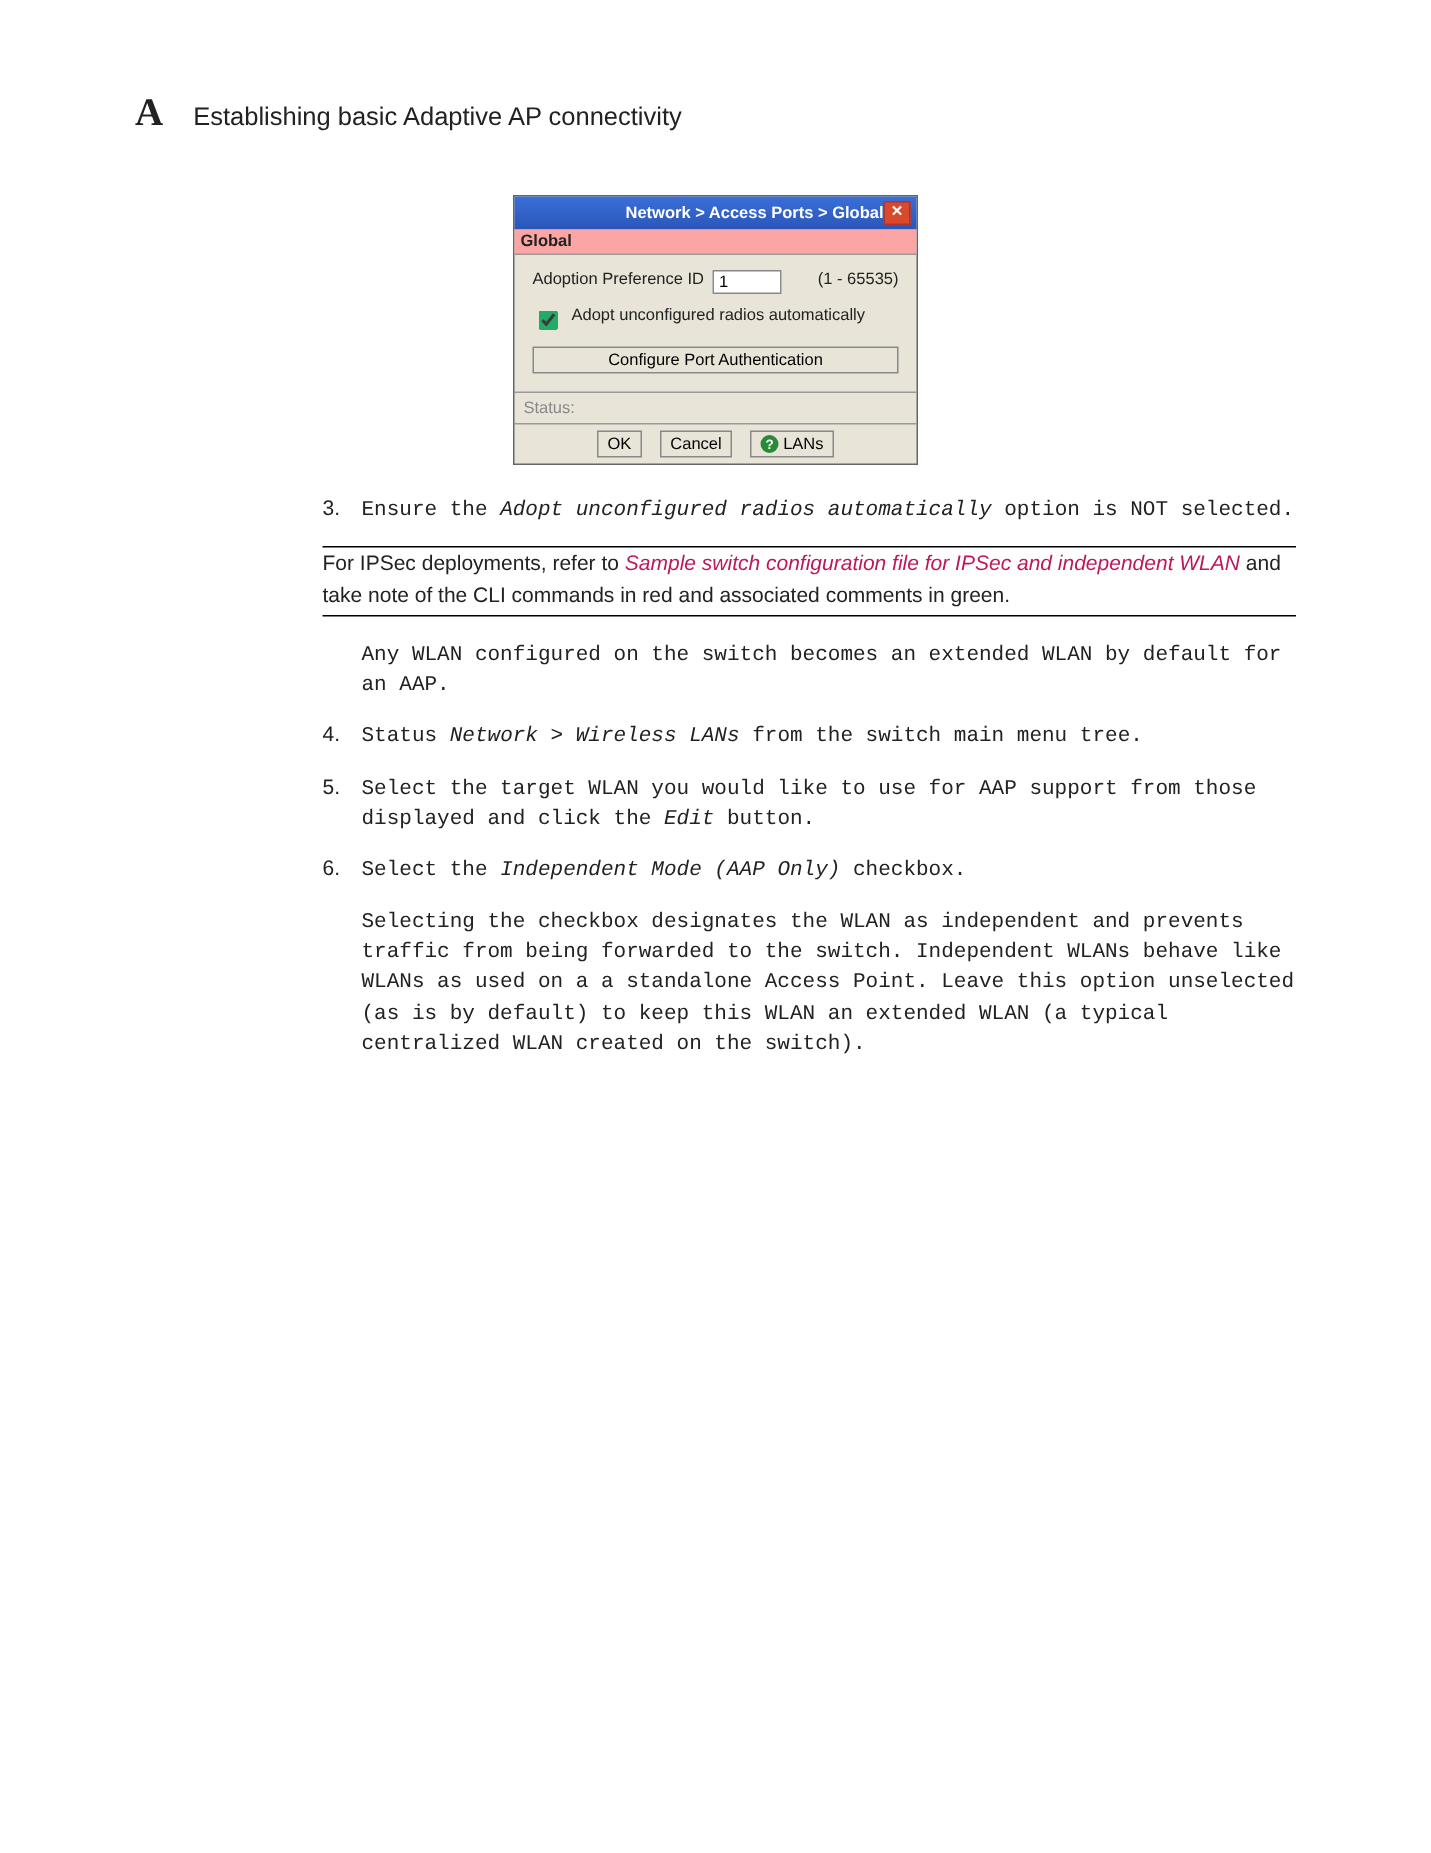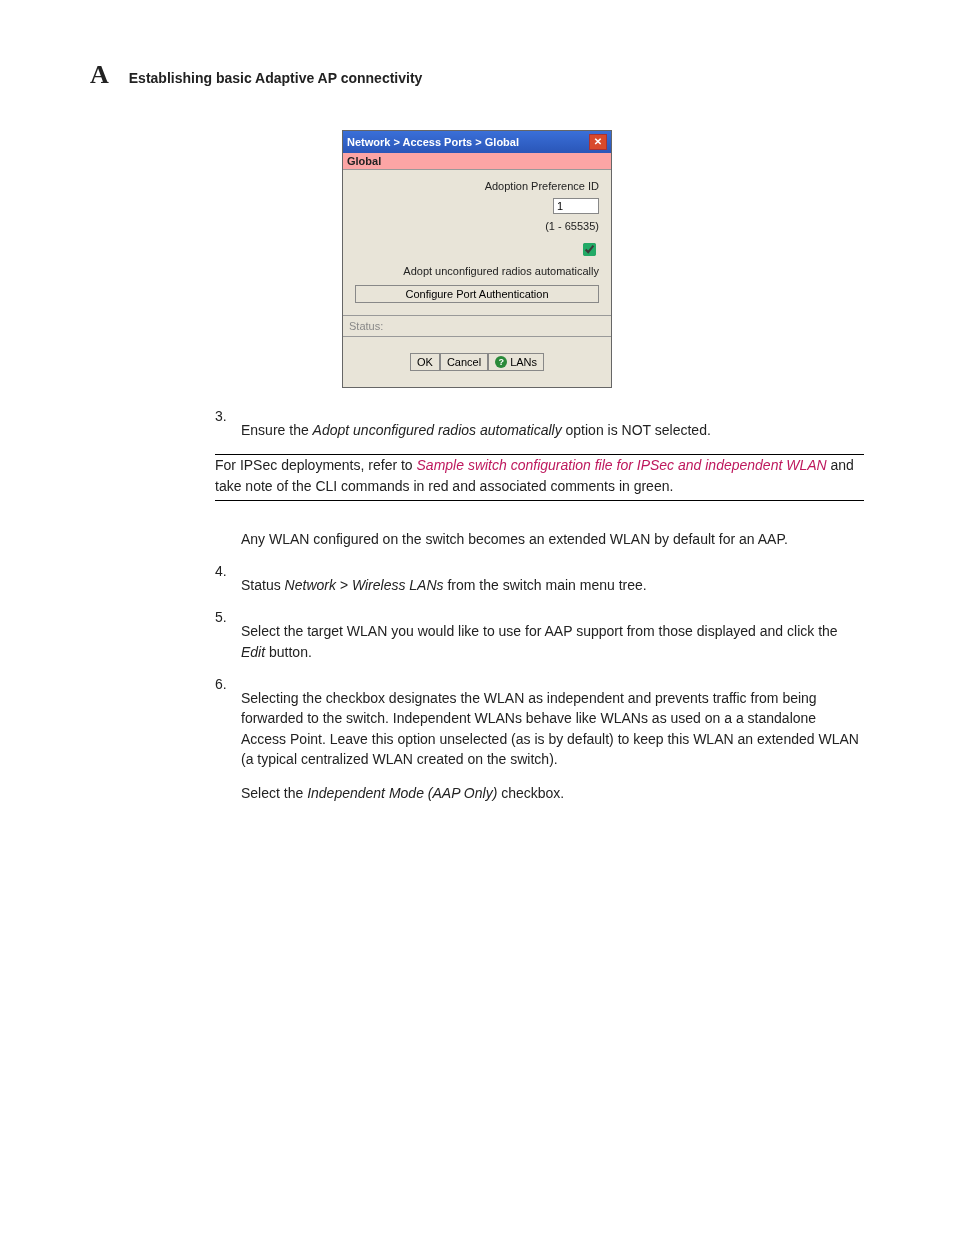--- a/index.html
+++ b/index.html
@@ -17,42 +17,41 @@
     align-items: baseline;
     margin-bottom: 40px;
   }
   .header-letter {
     font-size: 26px;
     font-weight: bold;
     margin-right: 20px;
     font-family: "Times New Roman", serif;
   }
   .header-title {
-    font-size: 14px;
-    font-weight: bold;
+    font-size: 17px;
   }
   .dialog-wrap {
     display: flex;
     justify-content: center;
     margin-bottom: 20px;
   }
   .dialog {
     width: 268px;
     border: 1px solid #666;
     font-family: Tahoma, Arial, sans-serif;
     font-size: 11px;
     background: #e8e4d8;
   }
   .dlg-title {
     background: linear-gradient(#3a6fd8, #2a56b8);
     color: #fff;
     font-weight: bold;
     padding: 3px 4px;
     display: flex;
-    justify-content: space-between;
+    justify-content: flex-end;
     align-items: center;
     font-size: 11px;
   }
   .dlg-close {
     background: #d94a2c;
     border: 1px solid #a33;
     color: #fff;
     width: 16px; height: 14px;
     display: flex; align-items: center; justify-content: center;
     font-size: 10px; line-height:1;
@@ -62,24 +61,23 @@
     border-bottom: 1px solid #999;
     padding: 2px 4px;
     font-weight: bold;
     background: #fca5a5;
   }
   .dlg-body {
     padding: 10px 12px 6px 12px;
   }
   .dlg-row {
     display: flex;
-    align-items: flex-end;
+    align-items: flex-start;
     margin-bottom: 8px;
     gap: 6px;
-    flex-direction: column;
   }
   .dlg-row label { white-space: nowrap; }
   .dlg-input {
     width: 38px;
     border: 1px solid #888;
     padding: 1px 3px;
     background:#fff;
     font-size:11px;
   }
   .range { margin-left: auto; }
@@ -101,24 +99,24 @@
     box-sizing: border-box;
     text-align: right;
   }
   .dlg-status {
     border-top: 1px solid #999;
     padding: 4px 6px;
     color: #888;
   }
   .dlg-footer {
     border-top: 1px solid #999;
-    padding: 16px 6px;
+    padding: 4px 6px;
     display: flex;
     justify-content: center;
-    gap: 0;
+    gap: 12px;
   }
   .help-icon {
     display:inline-flex;
     align-items:center;
     justify-content:center;
     width:12px;height:12px;
     border-radius:50%;
     background:#2a8a3a;
     color:#fff;
     font-size:9px;
@@ -135,21 +133,21 @@
     margin-bottom: 14px;
   }
   .step-num {
     width: 26px;
     flex-shrink: 0;
   }
   .step-body {
     flex: 1;
     line-height: 1.45;
   }
-  .step-body p { margin: 12px 0 14px 0; }
+  .step-body p { margin: 0 0 14px 0; font-family: Liberation Mono, monospace; }
   .step-body p:last-child { margin-bottom: 0; }
   em { font-style: italic; }
   .note-block {
     margin: 10px 0 16px 0;
   }
   .note-rule {
     border: 0;
     border-top: 1.5px solid #000;
     margin: 0;
   }
@@ -247,21 +245,21 @@
       <span class="step-num">5.</span>
       <div class="step-body">
         <p>
           <span>Select the target WLAN you would like to use for AAP support from those displayed and click the </span><em>Edit</em><span> button.</span>
         </p>
       </div>
     </li>
     <li>
       <span class="step-num">6.</span>
       <div class="step-body">
+        <p>
+          <span>Select the </span><em>Independent Mode (AAP Only)</em><span> checkbox.</span>
+        </p>
         <p>Selecting the checkbox designates the WLAN as independent and prevents traffic from being forwarded to the switch. Independent WLANs behave like WLANs as used on a a standalone Access Point. Leave this option unselected (as is by default) to keep this WLAN an extended WLAN (a typical centralized WLAN created on the switch).</p>
-        <p>
-          <span>Select the </span><em>Independent Mode (AAP Only)</em><span> checkbox.</span>
-        </p>
       </div>
     </li>
   </ol>
 
 </div>
 
 </body></html>

